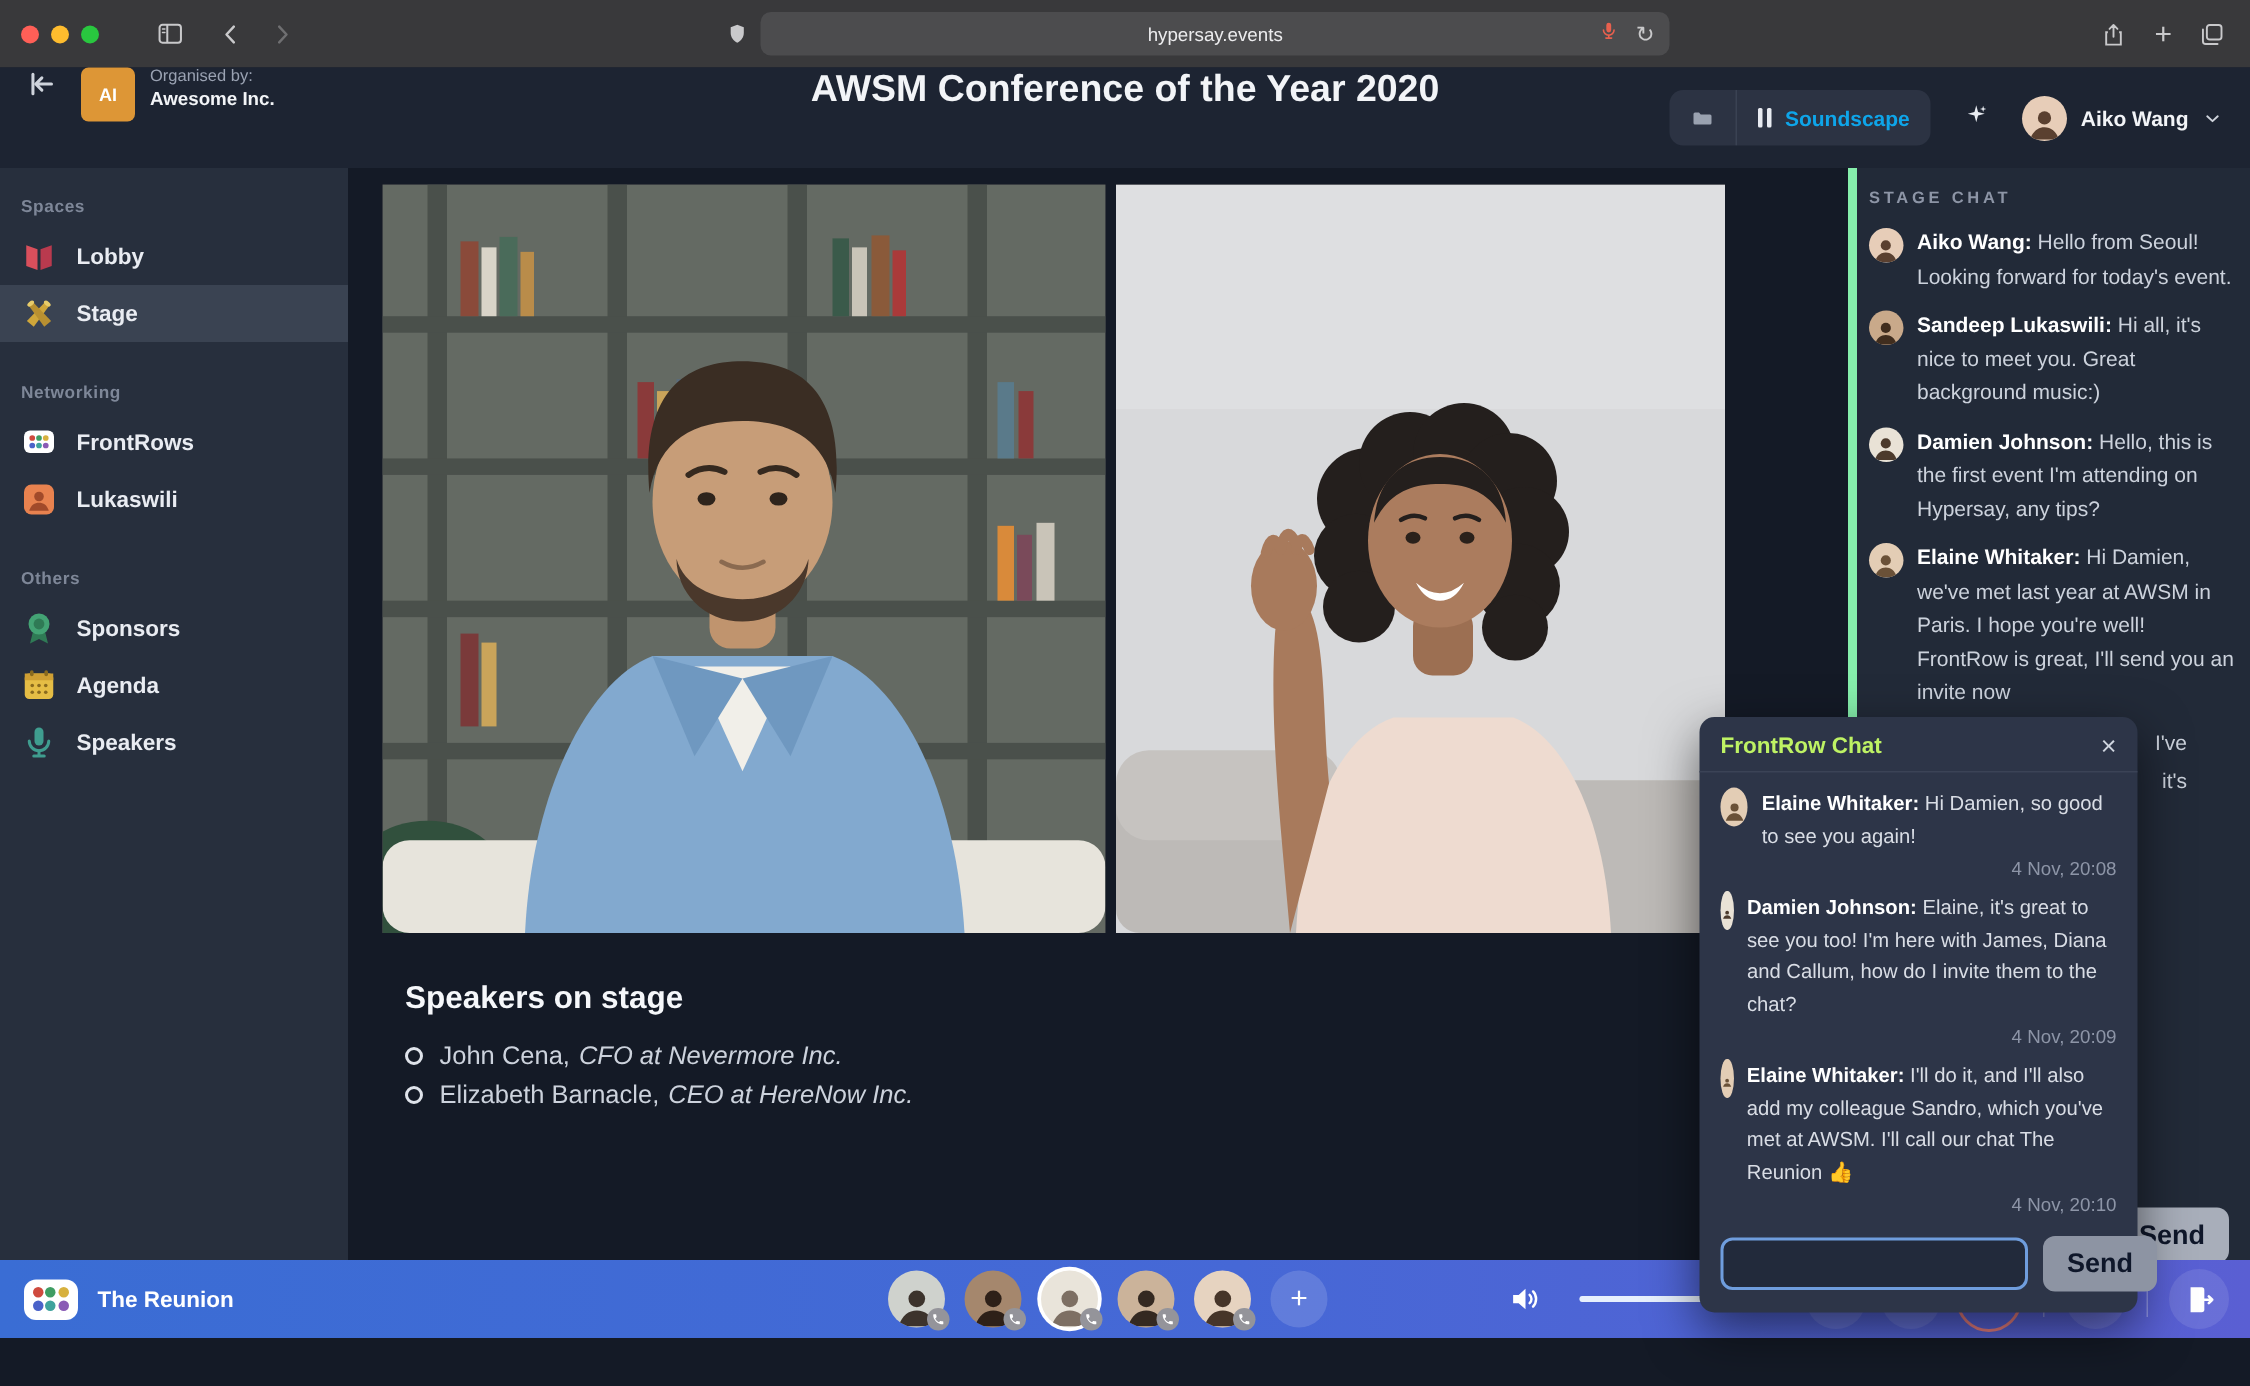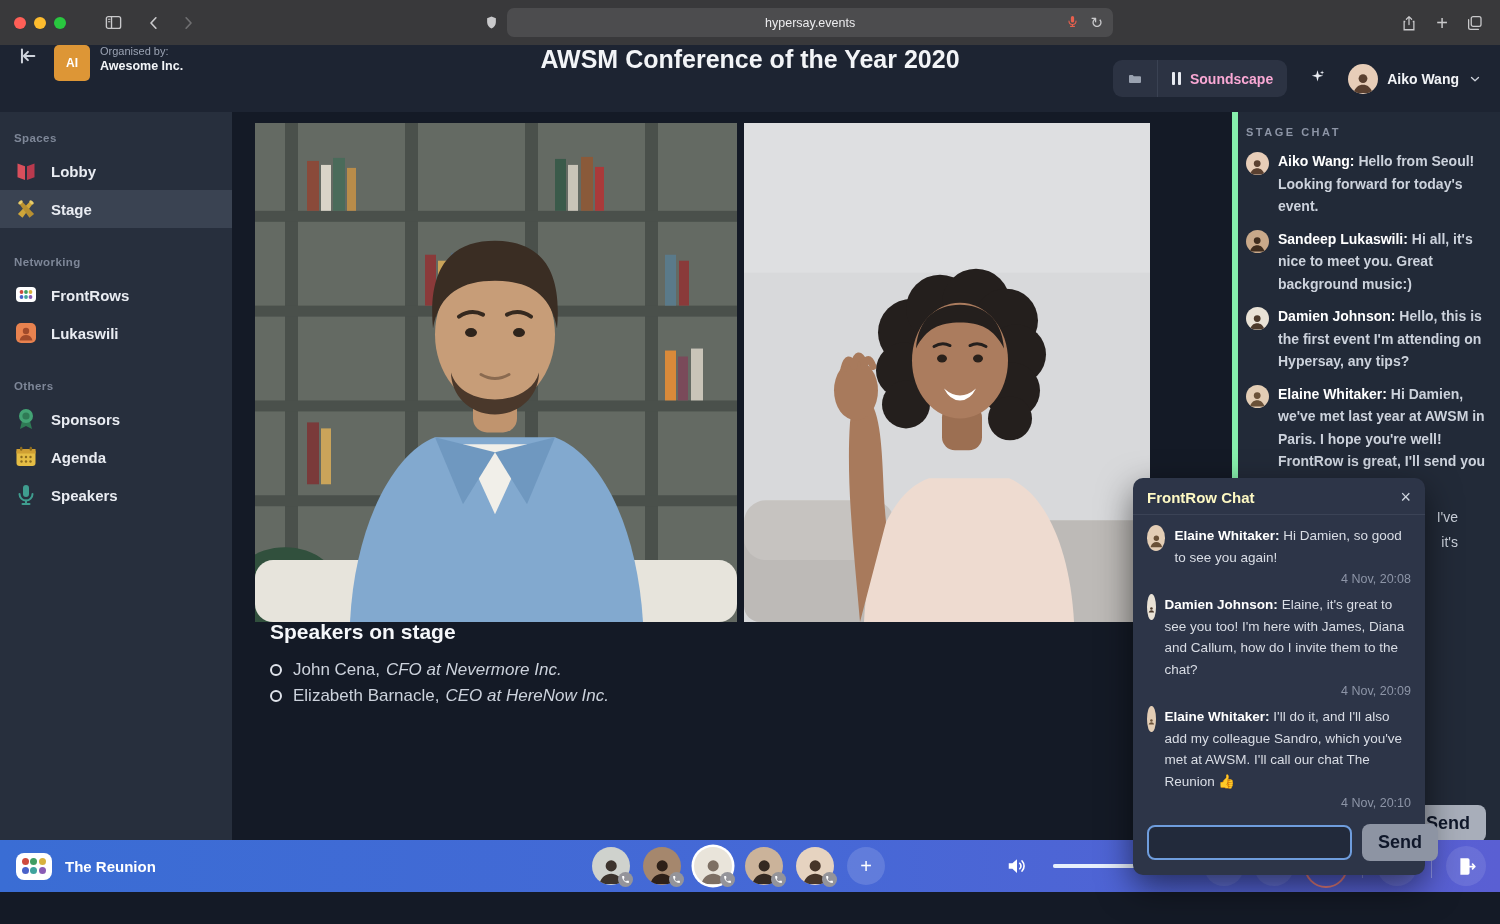--- a/index.html
+++ b/index.html
@@ -24,21 +24,21 @@
   
   #appheader { position:absolute; left:0; top:45px; width:1500px; height:67px; background:#1d2432; display:flex; }
   #back-btn { margin-left:16px; color:#cfd4dc; }
   .logo { width:36px; height:36px; background:#dd9636; border-radius:5px; margin-left:16px; display:flex; align-items:center; justify-content:center; color:#fff; font-size:12px; font-weight:bold; }
   .orgtxt { margin-left:10px; line-height:1.25; }
   .orgtxt .l1 { color:#9aa2b2; font-size:11px; }
   .orgtxt .l2 { color:#f2f4f7; font-size:12.5px; font-weight:bold; }
   #page-title { position:absolute; left:0; right:0; text-align:center; color:#f2f4f7; font-size:25px; font-weight:600; pointer-events:none; }
   .hdr-right { margin-left:auto; display:flex; align-items:center; margin-right:18px; }
   .sound-group { display:flex; align-items:stretch; background:#2c3343; border-radius:9px; overflow:hidden; height:37px; }
-  .sg-seg { display:flex; align-items:center; padding:0 14px; color:#f9a8d4; }
+  .sg-seg { display:flex; align-items:center; padding:0 14px; color:#0ea5e9; }
   .sg-seg + .sg-seg { border-left:1px solid #3a4253; }
   .pausebars { display:inline-flex; gap:3px; margin-right:9px; }
   .pausebars i { display:block; width:3px; height:13px; background:#e8ebf1; border-radius:1px; }
   .sound-label { font-size:14px; font-weight:600; }
   .sparkle { margin:0 22px; color:#e8ebf1; }
   .user-chip { display:flex; align-items:center; gap:9px; color:#f2f4f7; font-size:14px; font-weight:bold; }
   .pav { border-radius:50%; display:inline-flex; align-items:flex-end; justify-content:center; overflow:hidden; }
   .pav svg { width:80%; height:80%; }
   .av30 { width:30px; height:30px; }
 
@@ -50,42 +50,42 @@
   .nav-icon { width:24px; height:24px; display:flex; align-items:center; justify-content:center; }
   .nav-icon svg { width:24px; height:24px; }
   .sec-gap { height:22px; }
 
   
   #main { position:absolute; left:232px; top:112px; width:1000px; height:760px; background:#141a26; }
   .video { position:absolute; top:11px; height:499px; overflow:hidden; background:#555; }
   #video-left { left:23px; width:482px; }
   #video-right { left:512px; width:406px; }
   .video svg { width:100%; height:100%; display:block; }
-  #speakers-block { position:absolute; left:38px; top:508px; }
+  #speakers-block { position:absolute; left:38px; top:542px; }
   #speakers-heading { color:#f5f7fa; font-size:21px; font-weight:bold; margin-bottom:13px; }
   .spk-line { display:flex; align-items:center; color:#ccd2dc; font-size:17px; line-height:26px; }
   .spk-bullet { width:12px; height:12px; border:2px solid #dfe3ea; border-radius:50%; margin-right:11px; flex:none; }
   .spk-line i { margin-left:6px; }
 
   
   #chatcol { position:absolute; left:1232px; top:112px; width:268px; height:760px; background:#222a38; border-left:6px solid #86efac; padding:14px 10px 0 8px; }
   #stagechat-title { color:#8d95a6; font-size:11px; font-weight:bold; letter-spacing:2.5px; margin-bottom:12px; }
-  .cmsg { display:flex; gap:9px; margin-bottom:10px;font-weight:bold; }
+  .cmsg { display:flex; gap:9px; margin-bottom:10px; }
   .cmsg .pav { flex:none; margin-top:2px; }
   .av23 { width:23px; height:23px; }
   .cmsg .body { color:#ccd2dc; font-size:14px; line-height:22.5px; }
   .cmsg .body b { color:#fff; }
   .partials { text-align:right; padding-right:32px; color:#ccd2dc; font-size:14px; line-height:25px; }
   .sendbtn { border:none; background:#9aa1af; color:#0f172a; font-weight:bold; font-size:18px; border-radius:8px; padding:8px 16px; }
   #stage-send { position:absolute; right:14px; bottom:30px; background:#a8aeba; }
 
   
   #popup { position:absolute; left:1133px; top:478px; width:292px; height:397px; background:#2d3548; border-radius:10px; box-shadow:0 12px 34px rgba(0,0,0,.55); z-index:60; display:flex; flex-direction:column; }
   .pop-hdr { display:flex; align-items:center; justify-content:space-between; padding:10px 14px 8px; border-bottom:1px solid #3b4356; }
-  .pop-title { color:#fef9c3; font-size:15px; font-weight:600; }
+  .pop-title { color:#bef264; font-size:15px; font-weight:600; }
   .pop-close { color:#cfd5df; font-size:18px; line-height:1; cursor:default; }
   .pop-msgs { padding:10px 14px 0; flex:1; overflow:hidden; }
   .pmsg { display:flex; gap:9px; margin-bottom:4px; }
   .av26 { width:26px; height:26px; }
   .pmsg .body { color:#d9dde5; font-size:13.5px; line-height:21.5px; }
   .pmsg .body b { color:#fff; }
   .ptime { text-align:right; color:#8d95a7; font-size:12.5px; margin:1px 0 8px; }
   .pop-input-row { display:flex; align-items:center; gap:10px; padding:0 14px 14px; }
   .pop-input-row input { flex:1; height:35px; border-radius:8px; border:2px solid #6f9ddd; background:#222a3b; color:#e7ebf2; font-size:14px; padding:0 10px; outline:none; }
   #popup .sendbtn { background:#8d94a3; }

